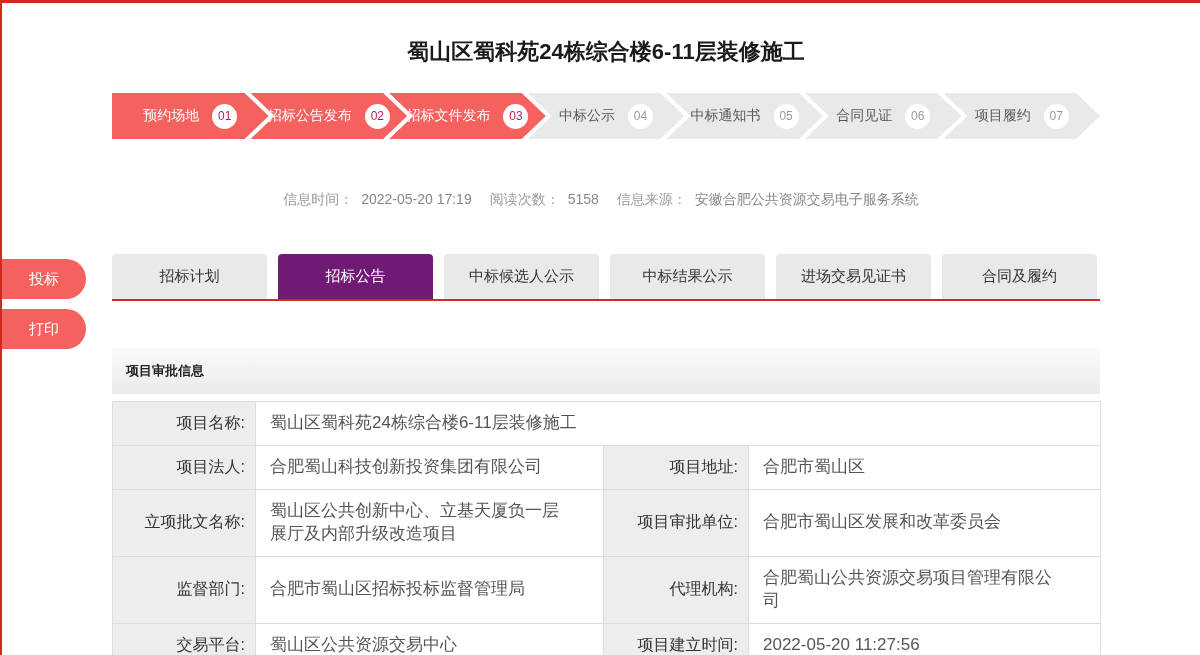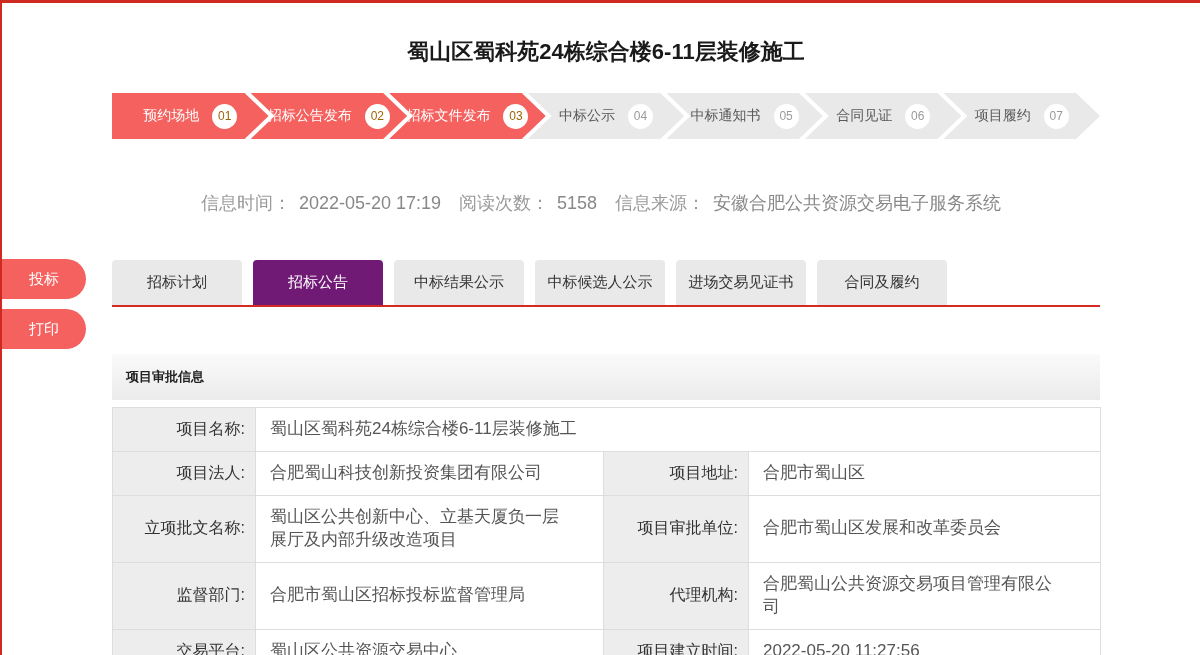--- a/index.html
+++ b/index.html
@@ -41,42 +41,42 @@
   .step:nth-child(4){z-index:4} .step:nth-child(5){z-index:3} .step:nth-child(6){z-index:2}
   .step:nth-child(7){z-index:1}
   .step .step-label { font-size: 14px; color: #595959; }
   .step .step-num {
     width: 25px; height: 25px; border-radius: 50%;
     background: #ffffff; color: #9a9a9a;
     font-size: 12px; display: flex; align-items: center; justify-content: center;
   }
   .step.active { background: #f4615e; }
   .step.active .step-label { color: #ffffff; }
-  .step.active .step-num { color: #a16207; }
+  .step.active .step-num { color: #be185d; }
 
   
   .meta {
     margin-top: 40px;
     text-align: center;
-    font-size: 18px;
+    font-size: 14px;
     color: #9a9a9a;
   }
   .meta span { margin: 0 4px; }
   .meta .meta-value { color: #888888; margin-right: 14px; }
 
   
   .tabs {
     margin-top: 45px;
     display: flex;
     gap: 11px;
     border-bottom: 2px solid #d42a24;
     width: 988px;
   }
   .tab {
-    width: 130px; height: 45px;
+    width: 155px; height: 45px;
     background: #e9e9e9;
     color: #333333;
     font-size: 15px;
     display: flex; align-items: center; justify-content: center;
     border-radius: 4px 4px 0 0;
     cursor: pointer;
   }
   .tab.active { background: #701a75; color: #ffffff; }
 
   
@@ -185,22 +185,22 @@
     </div>
   </div>
 
   <div class="meta">
     <span>信息时间：</span><span class="meta-value">2022-05-20 17:19</span><span>阅读次数：</span><span class="meta-value">5158</span><span>信息来源：</span><span class="meta-value">安徽合肥公共资源交易电子服务系统</span>
   </div>
 
   <div class="tabs">
     <div class="tab">招标计划</div>
     <div class="tab active">招标公告</div>
+    <div class="tab">中标候选人公示</div>
     <div class="tab">中标结果公示</div>
-    <div class="tab">中标候选人公示</div>
     <div class="tab">进场交易见证书</div>
     <div class="tab">合同及履约</div>
   </div>
 
   <div class="section-header">项目审批信息</div>
 
   <table class="approval">
     <colgroup>
       <col class="c-lbl1">
         <col class="c-val1">

